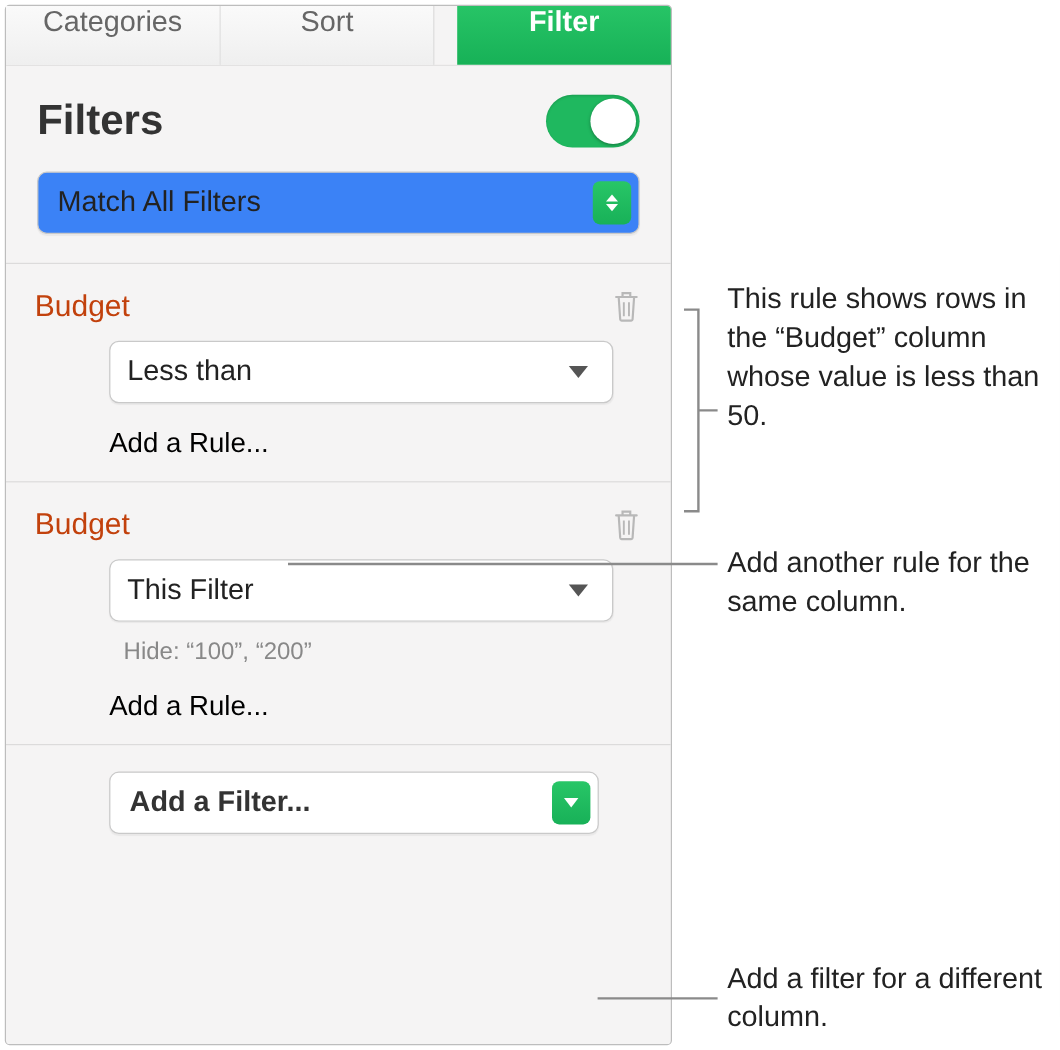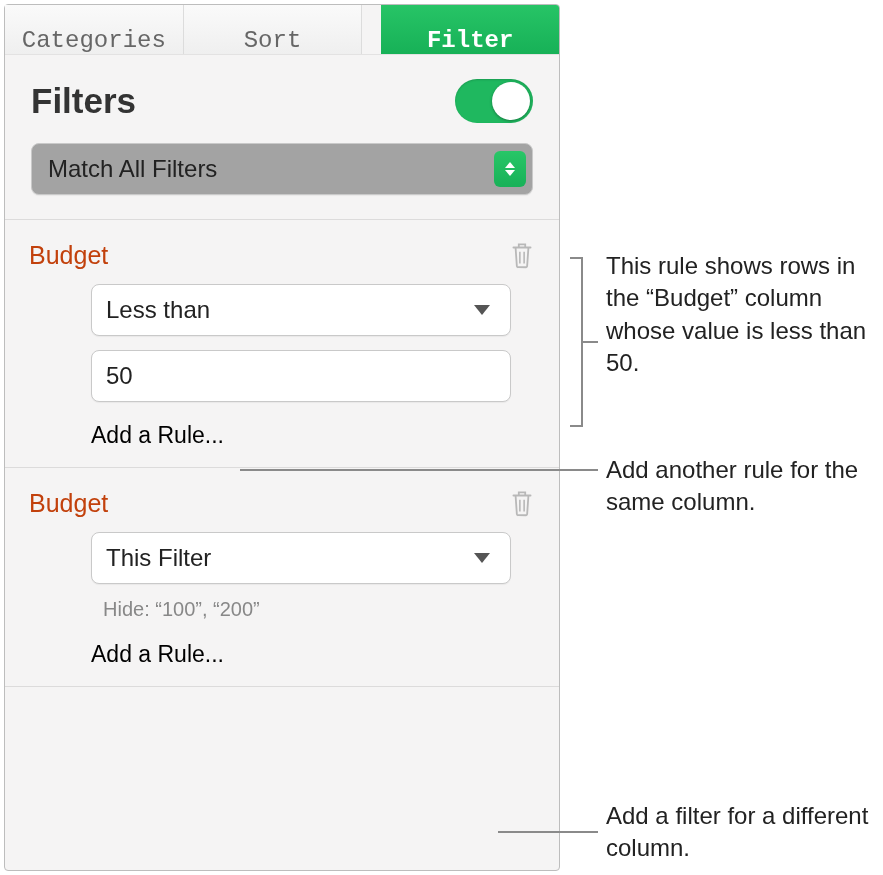--- a/index.html
+++ b/index.html
@@ -6,24 +6,23 @@
   html, body { width: 883px; height: 875px; font-family: -apple-system, "Helvetica Neue", Arial, sans-serif; background: #fff; color: #222; }
   .stage { position: relative; width: 883px; height: 875px; }
   .panel {
     position: absolute; left: 4px; top: 4px; width: 556px; height: 867px;
     border: 1px solid #bdbdbd; border-radius: 4px; background: #f5f4f4;
     display: flex; flex-direction: column;
   }
   
   .tabs { display: flex; height: 50px; border-bottom: 1px solid #e3e2e2; }
   .tab {
-    flex: 1; display: flex; align-items: flex-end; justify-content: center;
+    flex: 1; display: flex; align-items: flex-start; justify-content: center;
     font-size: 24px; color: #666; border-right: 1px solid #dcdcdc; cursor: pointer;
     background: linear-gradient(#fafafa,#efefef);
-    font-family: Liberation Mono, monospace;
   }
   .tab:last-child { border-right: none; margin-left: 19px; }
   .tab.active {
     background: linear-gradient(#27c466,#17b157);
     color: #fff; font-weight: 600; border-right: none;
     border-radius: 0 3px 0 0;
   }
   
   .filters-header {
     display: flex; align-items: center; justify-content: space-between;
@@ -35,21 +34,21 @@
     position: relative; box-shadow: inset 0 1px 2px rgba(0,0,0,.15); cursor: pointer;
   }
   .toggle .knob {
     position: absolute; right: 3px; top: 3px; width: 38px; height: 38px;
     background: #fff; border-radius: 50%; box-shadow: 0 1px 3px rgba(0,0,0,.35);
   }
   
   .match-row { padding: 10px 26px 24px 26px; border-bottom: 1px solid #dcdbdb; }
   .popup-green {
     display: flex; align-items: center; justify-content: space-between;
-    height: 52px; background: #a3a3a3; border: 1px solid #c9c9c9; border-radius: 8px;
+    height: 52px; background: #3b82f6; border: 1px solid #c9c9c9; border-radius: 8px;
     padding: 0 6px 0 16px; font-size: 24px; color: #222; cursor: pointer;
     box-shadow: 0 1px 1px rgba(0,0,0,.05);
   }
   .popup-green .btn {
     width: 32px; height: 36px; background: linear-gradient(#28c667,#18b158);
     border-radius: 6px; display: flex; flex-direction: column; align-items: center; justify-content: center;
     gap: 2px;
   }
   .tri-up { width:0;height:0;border-left:5px solid transparent;border-right:5px solid transparent;border-bottom:6px solid #fff;}
   .tri-down{ width:0;height:0;border-left:5px solid transparent;border-right:5px solid transparent;border-top:6px solid #fff;}
@@ -132,23 +131,20 @@
           <svg viewBox="0 0 24 28">
               <path d="M4 7h16M9 7V4h6v3M6 7l1.2 17.5a1 1 0 0 0 1 .9h7.6a1 1 0 0 0 1-.9L18 7" stroke="#888" stroke-width="1.7" fill="none" stroke-linecap="round"></path>
               <path d="M10 11v11M14 11v11" stroke="#888" stroke-width="1.5"></path>
             </svg>
         </div>
       </div>
       <div class="select">
         <span>Less than</span>
         <div class="chev"></div>
       </div>
-      <div class="textinput">
-        <input type="text" value="50" style="">
-      </div>
       <div class="add-rule">Add a Rule...</div>
     </div>
 
     <div class="group">
       <div class="group-head">
         <h3>Budget</h3>
         <div class="trash">
           <svg viewBox="0 0 24 28">
               <path d="M4 7h16M9 7V4h6v3M6 7l1.2 17.5a1 1 0 0 0 1 .9h7.6a1 1 0 0 0 1-.9L18 7" stroke="#888" stroke-width="1.7" fill="none" stroke-linecap="round"></path>
               <path d="M10 11v11M14 11v11" stroke="#888" stroke-width="1.5"></path>
@@ -156,28 +152,36 @@
         </div>
       </div>
       <div class="select">
         <span>This Filter</span>
         <div class="chev"></div>
       </div>
       <div class="static-line">Hide: “100”, “200”</div>
       <div class="add-rule">Add a Rule...</div>
     </div>
 
+    <div class="addfilter-row">
+      <div class="addfilter">
+        <span>Add a Filter...</span>
+        <div class="btn">
+            <div class="tri-down"></div>
+          </div>
+      </div>
+    </div>
 
   </div>
 
   <svg class="leader" style="left:0;top:0" width="883" height="875">
 
     <path d="M570 258 L582 258 L582 426 L570 426 M582 342 L598 342"></path>
 
     <path d="M240 470 L598 470"></path>
 
     <path d="M498 832 L598 832"></path>
   </svg>
 
-  <div class="callout" style="left:606px; top:250px; width:270px">This rule shows rows in the “Budget” column whose value is less than 50.</div>
+  <div class="callout" style="left:606px; top:234px; width:270px">This rule shows rows in the “Budget” column whose value is less than 50.</div>
   <div class="callout" style="left:606px; top:800px; width:270px">Add a filter for a different column.</div>
   <div class="callout" style="left:606px; top:454px; width:270px">Add another rule for the same column.</div>
 </div>
 
 </body></html>

